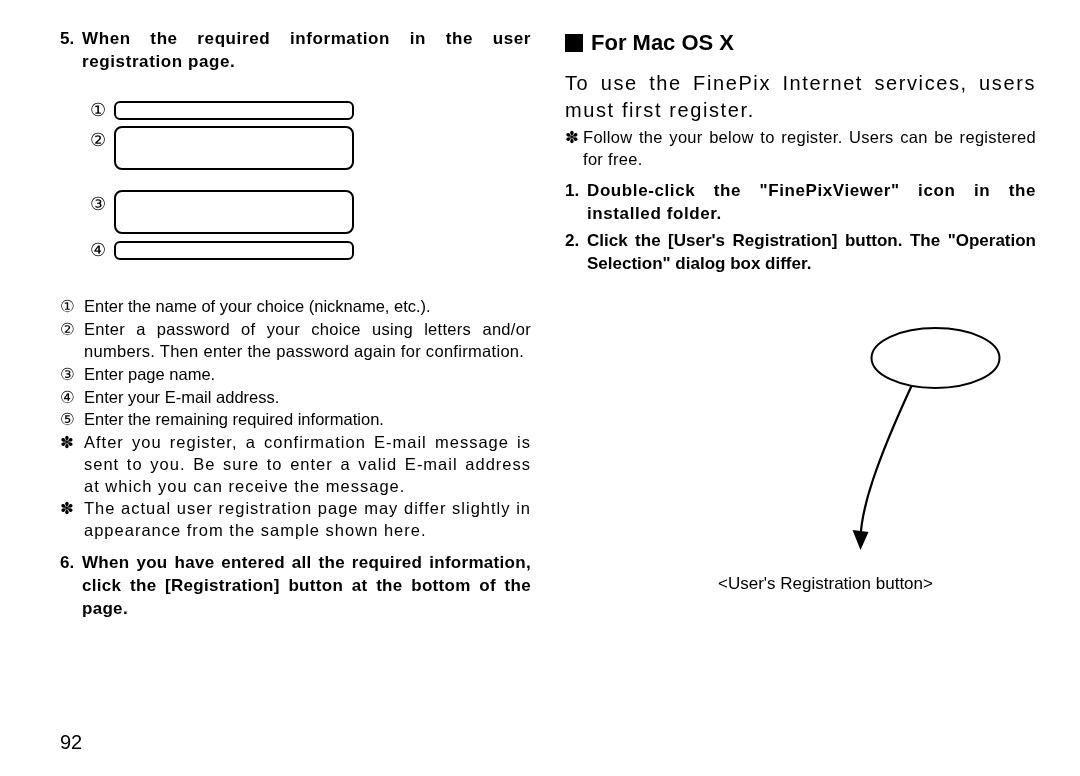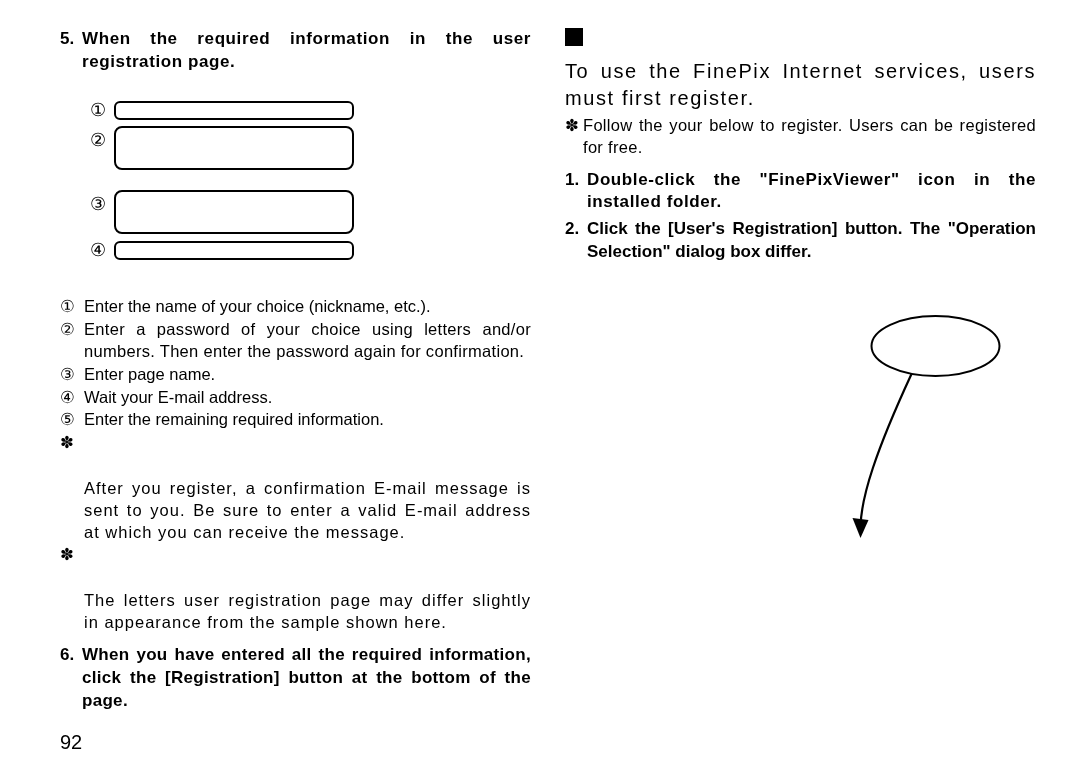--- a/index.html
+++ b/index.html
@@ -131,21 +131,21 @@
     padding-left: 50px;
   }
   .page-num {
     position: absolute;
     bottom: 22px;
     left: 60px;
     font-weight: normal;
     font-size: 20px;
   }
   .jst-wide1 { letter-spacing: 0.6px; }
-  .jst-wide3 { letter-spacing: 1.0px; margin-top: 46px; }
+  .jst-wide3 { letter-spacing: 1.0px; }
   .jst-wide4 { letter-spacing: 2.6px; }
   .jst-wide5 { letter-spacing: 1.6px; }
   .jst-wide6 { letter-spacing: 0.3px; }
 </style>
 </head>
 <body>
 
 <div class="columns">
 
   <div class="col">
@@ -182,46 +182,47 @@
       <div class="leg-item">
         <div class="leg-mark">②</div>
         <div class="leg-body jst-wide6">Enter a password of your choice using letters and/or numbers. Then enter the password again for confirmation.</div>
       </div>
       <div class="leg-item">
         <div class="leg-mark">③</div>
         <div class="leg-body">Enter page name.</div>
       </div>
       <div class="leg-item">
         <div class="leg-mark">④</div>
-        <div class="leg-body">Wait your E-mail address.</div>
+        <div class="leg-body">Enter your E-mail address.</div>
       </div>
       <div class="leg-item">
         <div class="leg-mark">⑤</div>
         <div class="leg-body">Enter the remaining required information.</div>
       </div>
       <div class="leg-item">
         <div class="leg-mark">✽</div>
         <div class="leg-body jst-wide3">After you register, a confirmation E-mail message is sent to you. Be sure to enter a valid E-mail address at which you can receive the message.</div>
       </div>
       <div class="leg-item">
         <div class="leg-mark">✽</div>
-        <div class="leg-body jst-wide3">The letters user registration page may differ slightly in appearance from the sample shown here.</div>
+        <div class="leg-body jst-wide3">The actual user registration page may differ slightly in appearance from the sample shown here.</div>
       </div>
     </div>
 
     <div class="step6">
       <div class="step-num">6.</div>
       <div class="step-body jst-wide6">When you have entered all the required information, click the [Registration] button at the bottom of the page.</div>
     </div>
   </div>
 
   <div class="col">
 
     <div class="sect-head">
       <span class="blksq"></span>
+      <span>For Mac OS X</span>
     </div>
 
     <div class="right-intro jst-wide5">To use the FinePix Internet services, users must first register.</div>
 
     <div class="follow">
       <div class="follow-mark">✽</div>
       <div class="leg-body jst-wide6">Follow the your below to register. Users can be registered for free.</div>
     </div>
 
     <div class="step-r">
@@ -231,16 +232,17 @@
     <div class="step-r">
       <div class="step-num">2.</div>
       <div class="step-body">Click the [User's Registration] button. The "Operation Selection" dialog box differ.</div>
     </div>
 
     <svg class="fig-svg" viewBox="0 0 470 260">
       <ellipse cx="370" cy="54" rx="64" ry="30" fill="none" stroke="#000" stroke-width="2"></ellipse>
       <path d="M 346 82 C 310 160, 296 204, 295 234" fill="none" stroke="#000" stroke-width="2.2"></path>
       <path d="M 295 246 L 287 226 L 303 228 Z" fill="#000"></path>
     </svg>
+    <div class="caption">&lt;User's Registration button&gt;</div>
   </div>
 </div>
 
 <div class="page-num">92</div>
 
 </body></html>

